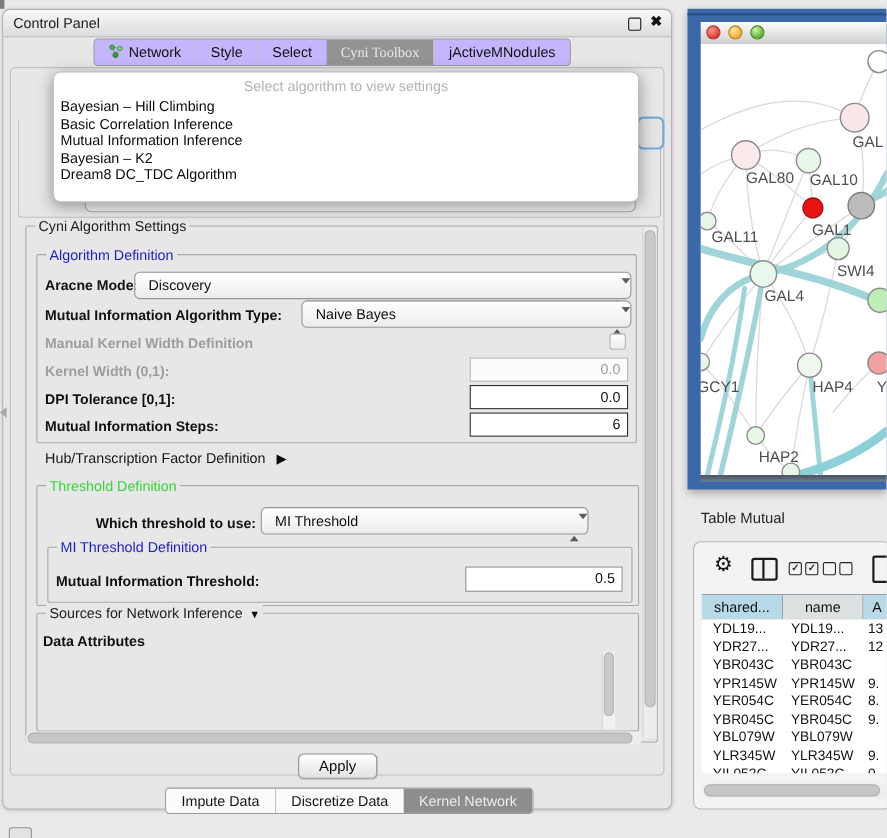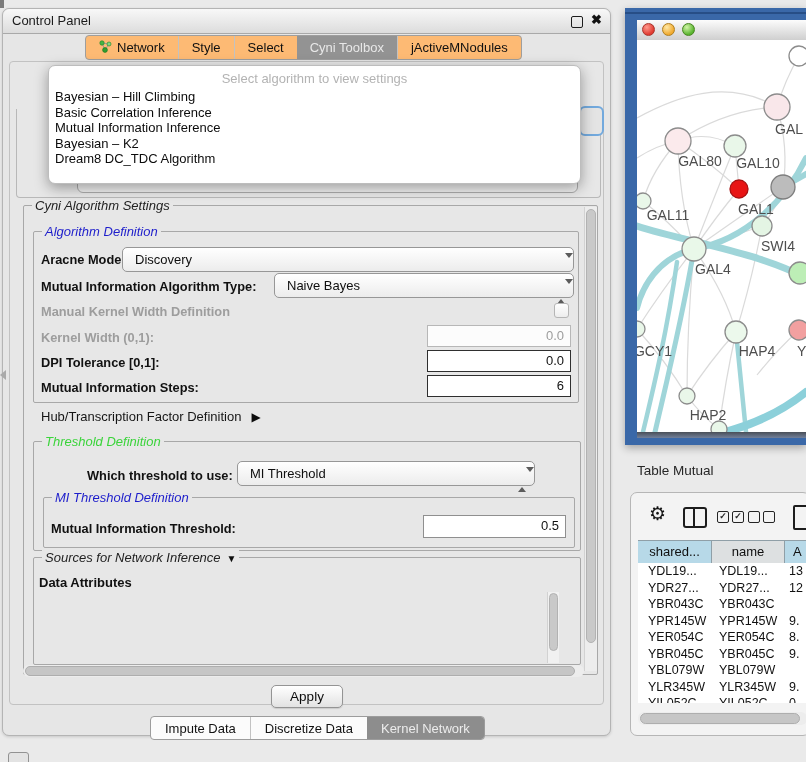--- a/index.html
+++ b/index.html
@@ -11,33 +11,33 @@
       border:1px solid #b4b4b4;border-radius:7px;box-shadow:0 1px 3px rgba(0,0,0,.15);}
   .cp-titlebar{position:absolute;left:0;top:0;right:0;height:24px;
       background:linear-gradient(#f8f8f8,#dcdcdc);border-bottom:1px solid #a9a9a9;
       border-radius:7px 7px 0 0;}
   .cp-title{position:absolute;left:9px;top:0;line-height:24px;font-size:13px;color:#1b1b1b;}
   .cp-float{position:absolute;right:27px;top:7px;width:10px;height:10px;border:1.6px solid #1d1d1d;border-radius:2px;}
   .cp-close{position:absolute;right:8px;top:3px;font-size:13px;font-weight:bold;color:#111;}
 
   
   .tabbar{position:absolute;left:82px;top:26px;height:23px;display:flex;border:1px solid #9e9e9e;
-      border-radius:4px;overflow:hidden;background:#fdba74;font-size:13px;}
+      border-radius:4px;overflow:hidden;background:#c4b5fd;font-size:13px;}
   .tabseg{display:flex;align-items:center;padding:0 13px;border-left:1px solid #c2c2c2;color:#111;white-space:nowrap;}
   .tabseg:first-child{border-left:none;}
-  .tabseg.sel{background:#939393;color:#e8e8e8;border-left:none;}
+  .tabseg.sel{background:#939393;color:#e8e8e8;border-left:none;font-family:Liberation Serif, serif;}
   .tabseg .nicon{margin-right:5px;}
 
   
   .cp-main{position:absolute;left:6px;top:52px;width:593px;height:642px;background:#e7e7e7;
       border:1px solid #c2c2c2;border-radius:4px;}
 
   
   .group{position:absolute;border:1px solid #a8a8a8;border-radius:2px;}
-  .glabel{position:absolute;top:-8px;left:8px;background:#e7e7e7;padding:0 3px;font-size:13px;color:#222;white-space:nowrap;font-style:italic;}
+  .glabel{position:absolute;top:-8px;left:8px;background:#e7e7e7;padding:0 3px;font-size:13px;color:#222;white-space:nowrap;}
   .glabel.blue{color:#1d1dcb;}
   .glabel.green{color:#3bd43b;}
 
   
   .popup{position:absolute;left:45px;top:56px;width:533px;height:119px;background:#fff;
       border:1px solid #bdbdbd;border-radius:7px;box-shadow:0 4px 14px rgba(0,0,0,.35);z-index:40;padding-top:3px;box-sizing:border-box;}
   .popup .prompt{height:20px;line-height:20px;text-align:center;color:#b3b3b3;font-size:13px;}
   .popup .pitem{height:15.5px;line-height:15.5px;padding-left:6px;font-size:13px;color:#0c0c0c;white-space:nowrap;}
   .popup .pitem.bold{font-weight:bold;}
 

